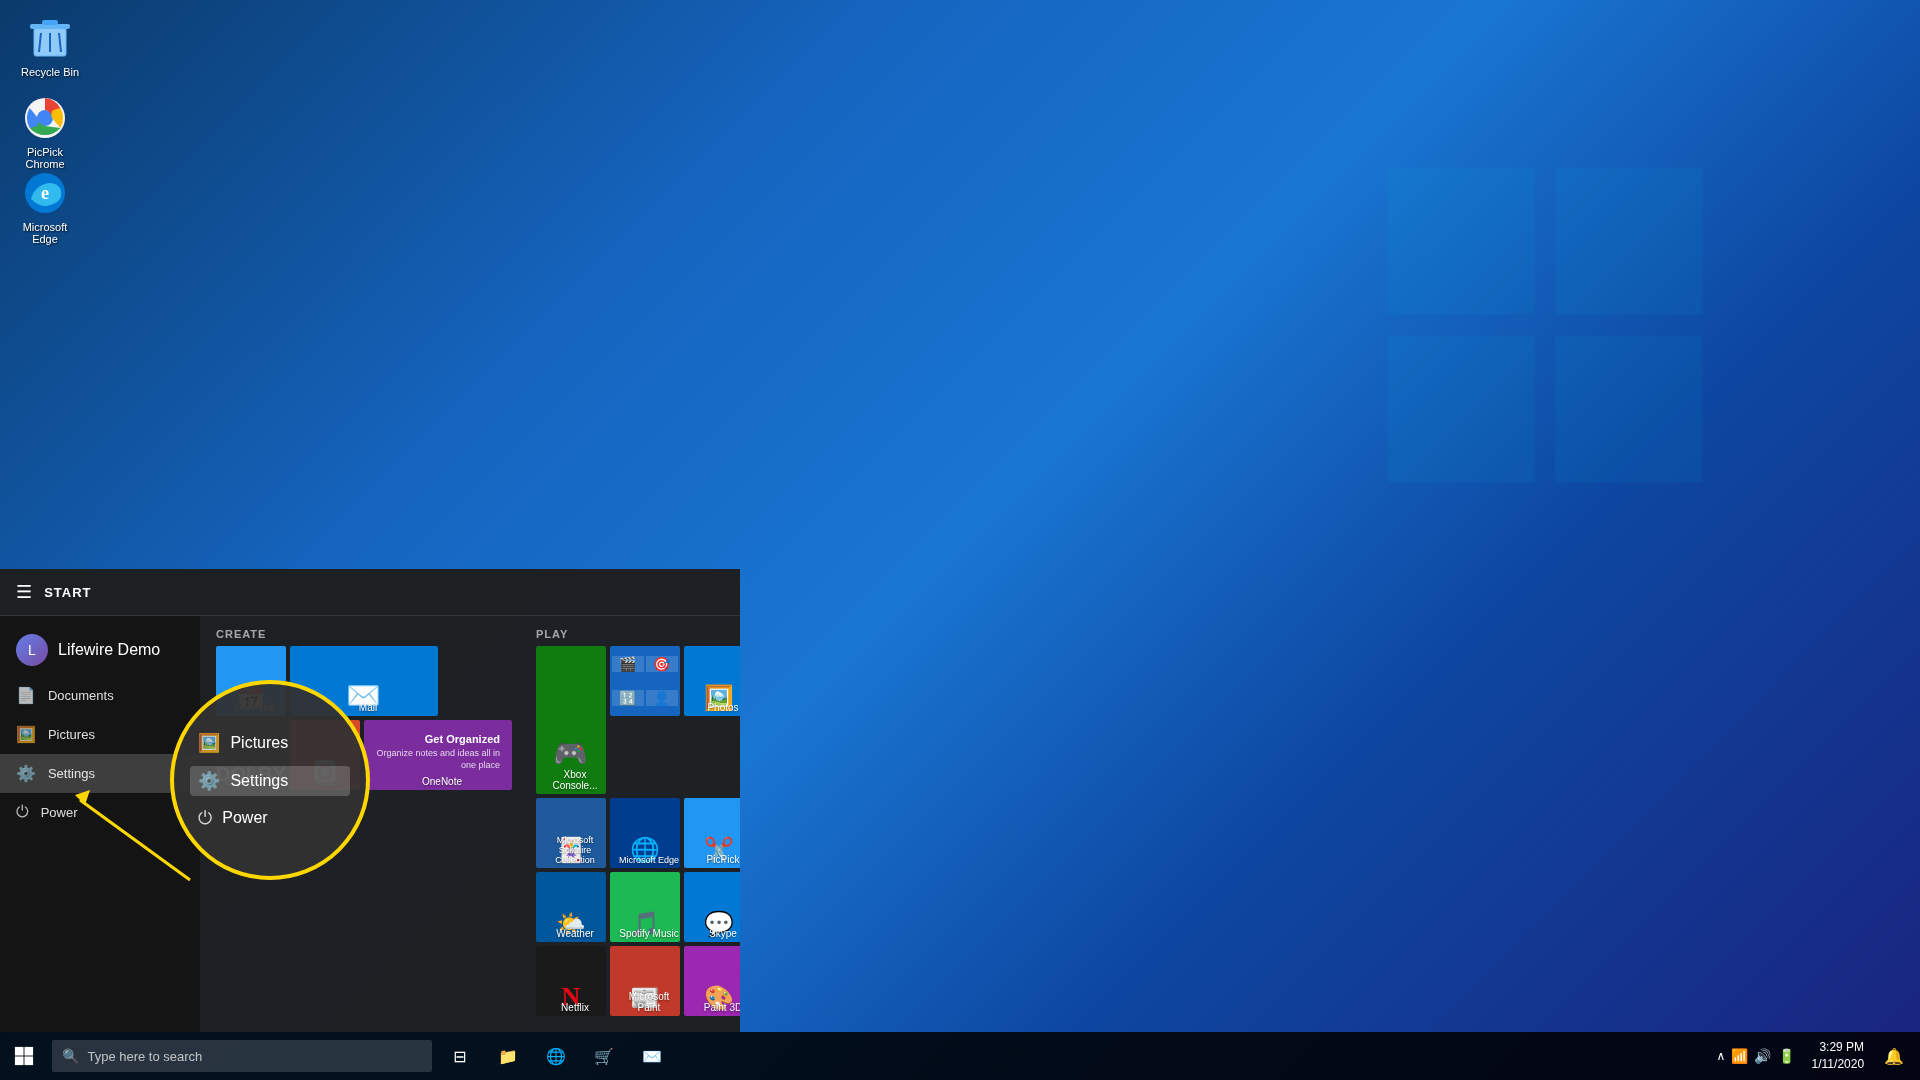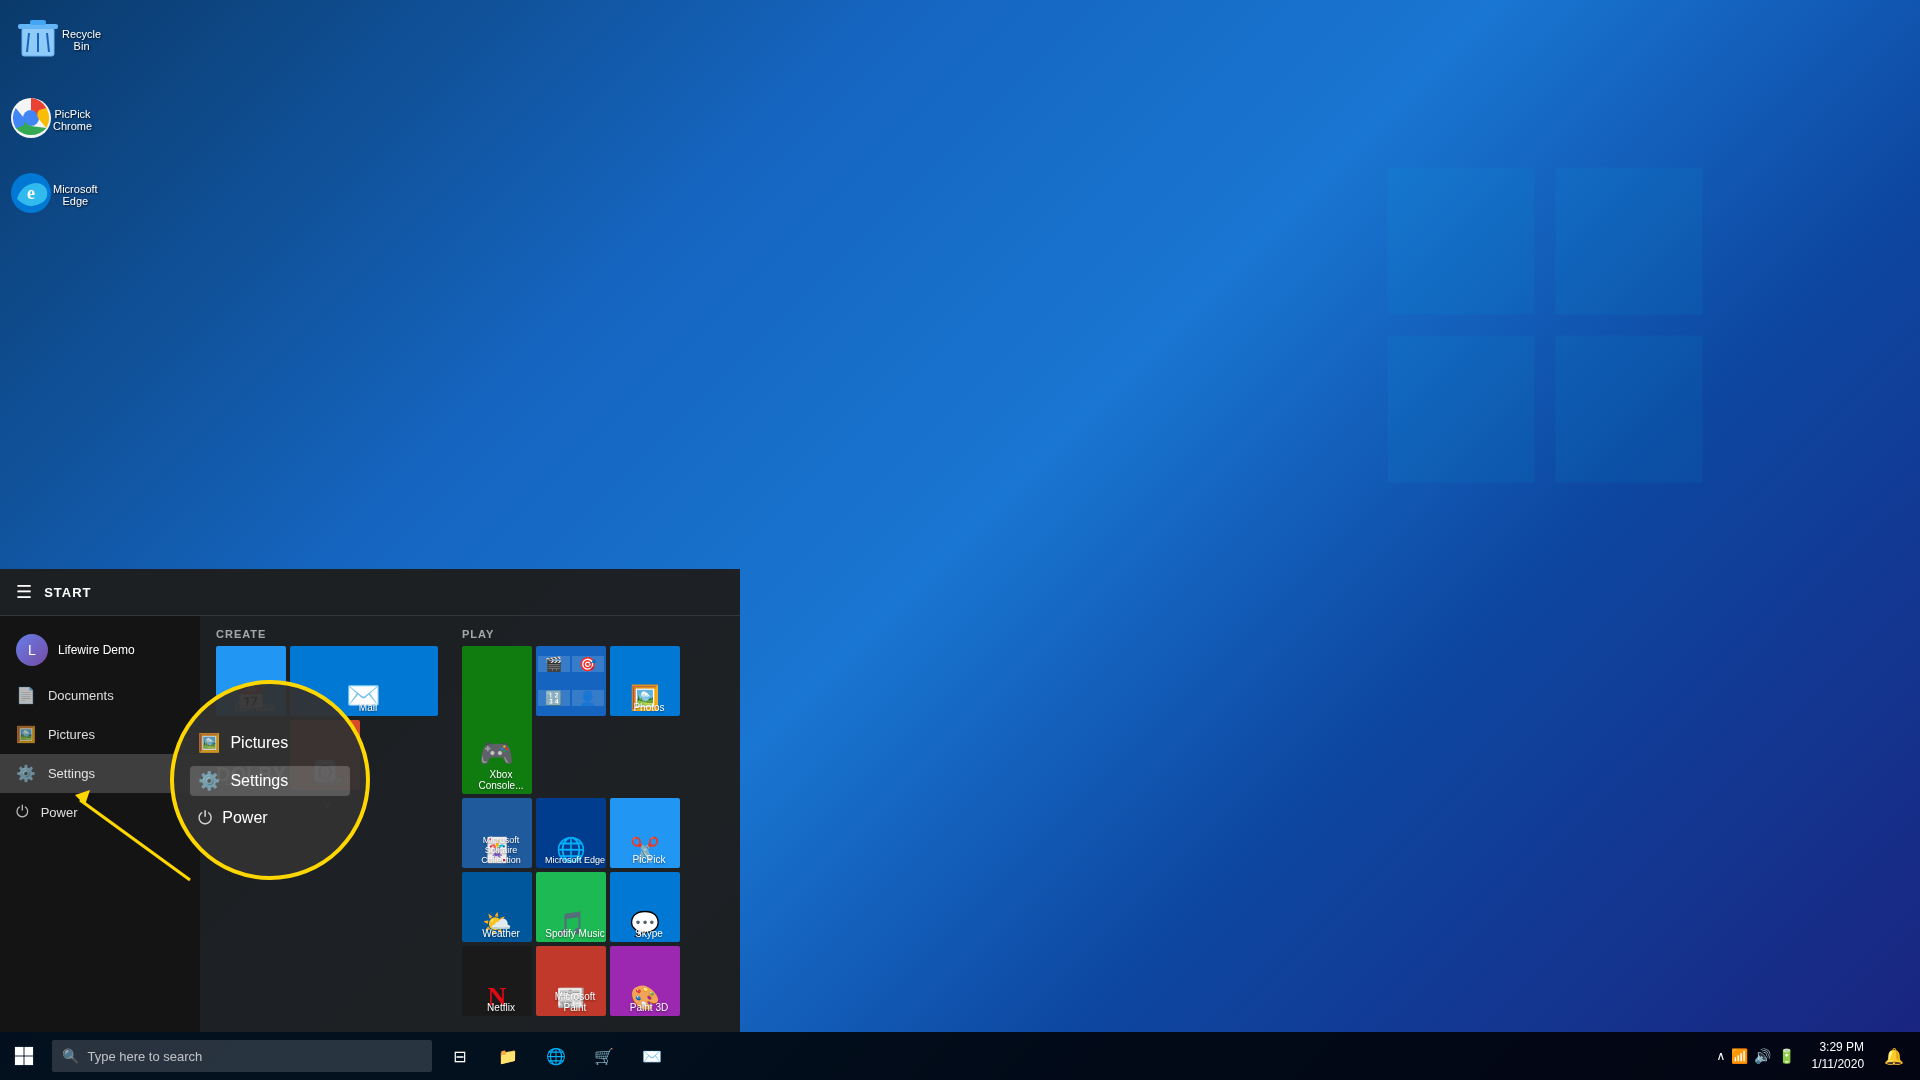--- a/index.html
+++ b/index.html
@@ -9,21 +9,21 @@
       overflow: hidden;
       font-family: 'Segoe UI', Arial, sans-serif;
       background: linear-gradient(135deg, #0a3a6b 0%, #1565c0 30%, #1976d2 50%, #0d47a1 70%, #1a237e 100%);
       position: relative;
     }
 
     
     .desktop-icon {
       position: absolute;
       display: flex;
-      flex-direction: row;
+      flex-direction: column;
       align-items: center;
       width: 80px;
       cursor: pointer;
       padding: 4px;
     }
     .desktop-icon .icon-img {
       width: 48px;
       height: 48px;
       margin-bottom: 4px;
     }
@@ -325,21 +325,21 @@
     <span style="color:white;font-size:18px;">☰</span>
     <span class="start-header-title">START</span>
   </div>
 
   <div class="start-body">
 
     <div class="start-sidebar">
 
       <div class="sidebar-user">
         <div class="user-avatar">L</div>
-        <span style="font-size:12px;color:white;">Lifewire Demo</span>
+        <span style="font-size:16px;color:white;">Lifewire Demo</span>
       </div>
 
       <div class="sidebar-item">
         <span class="item-icon">📄</span>
         <span>Documents</span>
       </div>
       <div class="sidebar-item">
         <span class="item-icon">🖼️</span>
         <span>Pictures</span>
       </div>
@@ -375,20 +375,27 @@
             <div class="tile tile-sm" style="background:#1a1a1a;border-radius:2px;">
               <span style="font-size:20px;font-weight:bold;color:#E0E0E0;margin-top:10px;">DOLBY</span>
               <span class="tile-label">Dolby Access</span>
             </div>
 
             <div class="tile tile-sm" style="background:#D84B2A;border-radius:2px;">
               <span style="font-size:26px;margin-top:8px;color:white;">🅾</span>
               <span class="tile-label">Office</span>
             </div>
 
+            <div class="tile tile-sm" style="background:#7B2D9E;border-radius:2px;width:148px;position:relative;padding-bottom:4px;">
+              <div style="position:absolute;top:4px;right:4px;font-size:10px;color:white;text-align:right;line-height:1.3;padding:2px;width:100%;">
+                <div style="font-size:11px;font-weight:600;color:white;padding:6px 6px 2px;">Get Organized</div>
+                <div style="font-size:9px;color:rgba(255,255,255,0.8);padding:0 6px;">Organize notes and ideas all in one place</div>
+              </div>
+              <span class="tile-label">OneNote</span>
+            </div>
           </div>
 
           <div style="text-align:center;color:rgba(255,255,255,0.4);font-size:12px;cursor:pointer;padding:4px;">∨</div>
         </div>
 
         <div>
           <div class="section-title">Play</div>
           <div style="display:flex;gap:4px;margin-top:6px;margin-bottom:4px;">
 
             <div class="tile" style="background:#107C10;border-radius:2px;width:70px;height:148px;justify-content:flex-end;">

